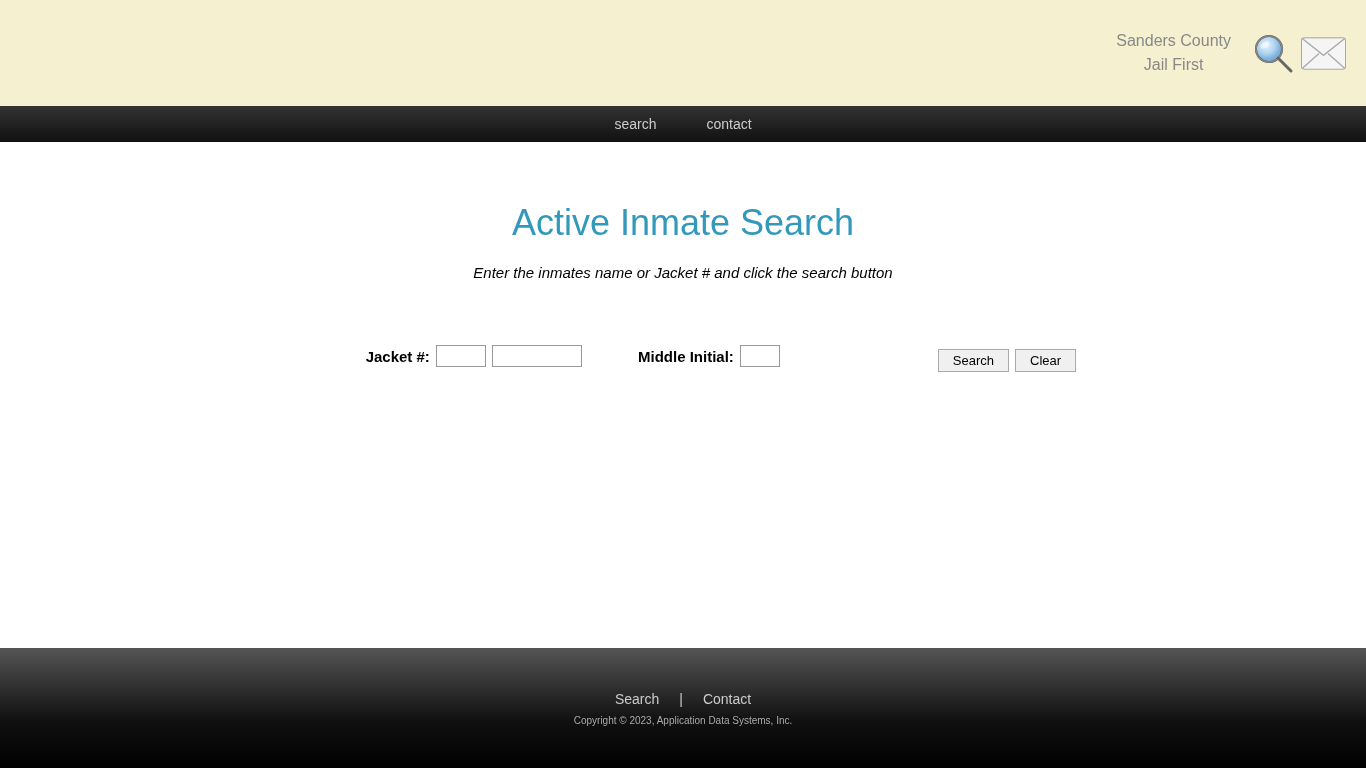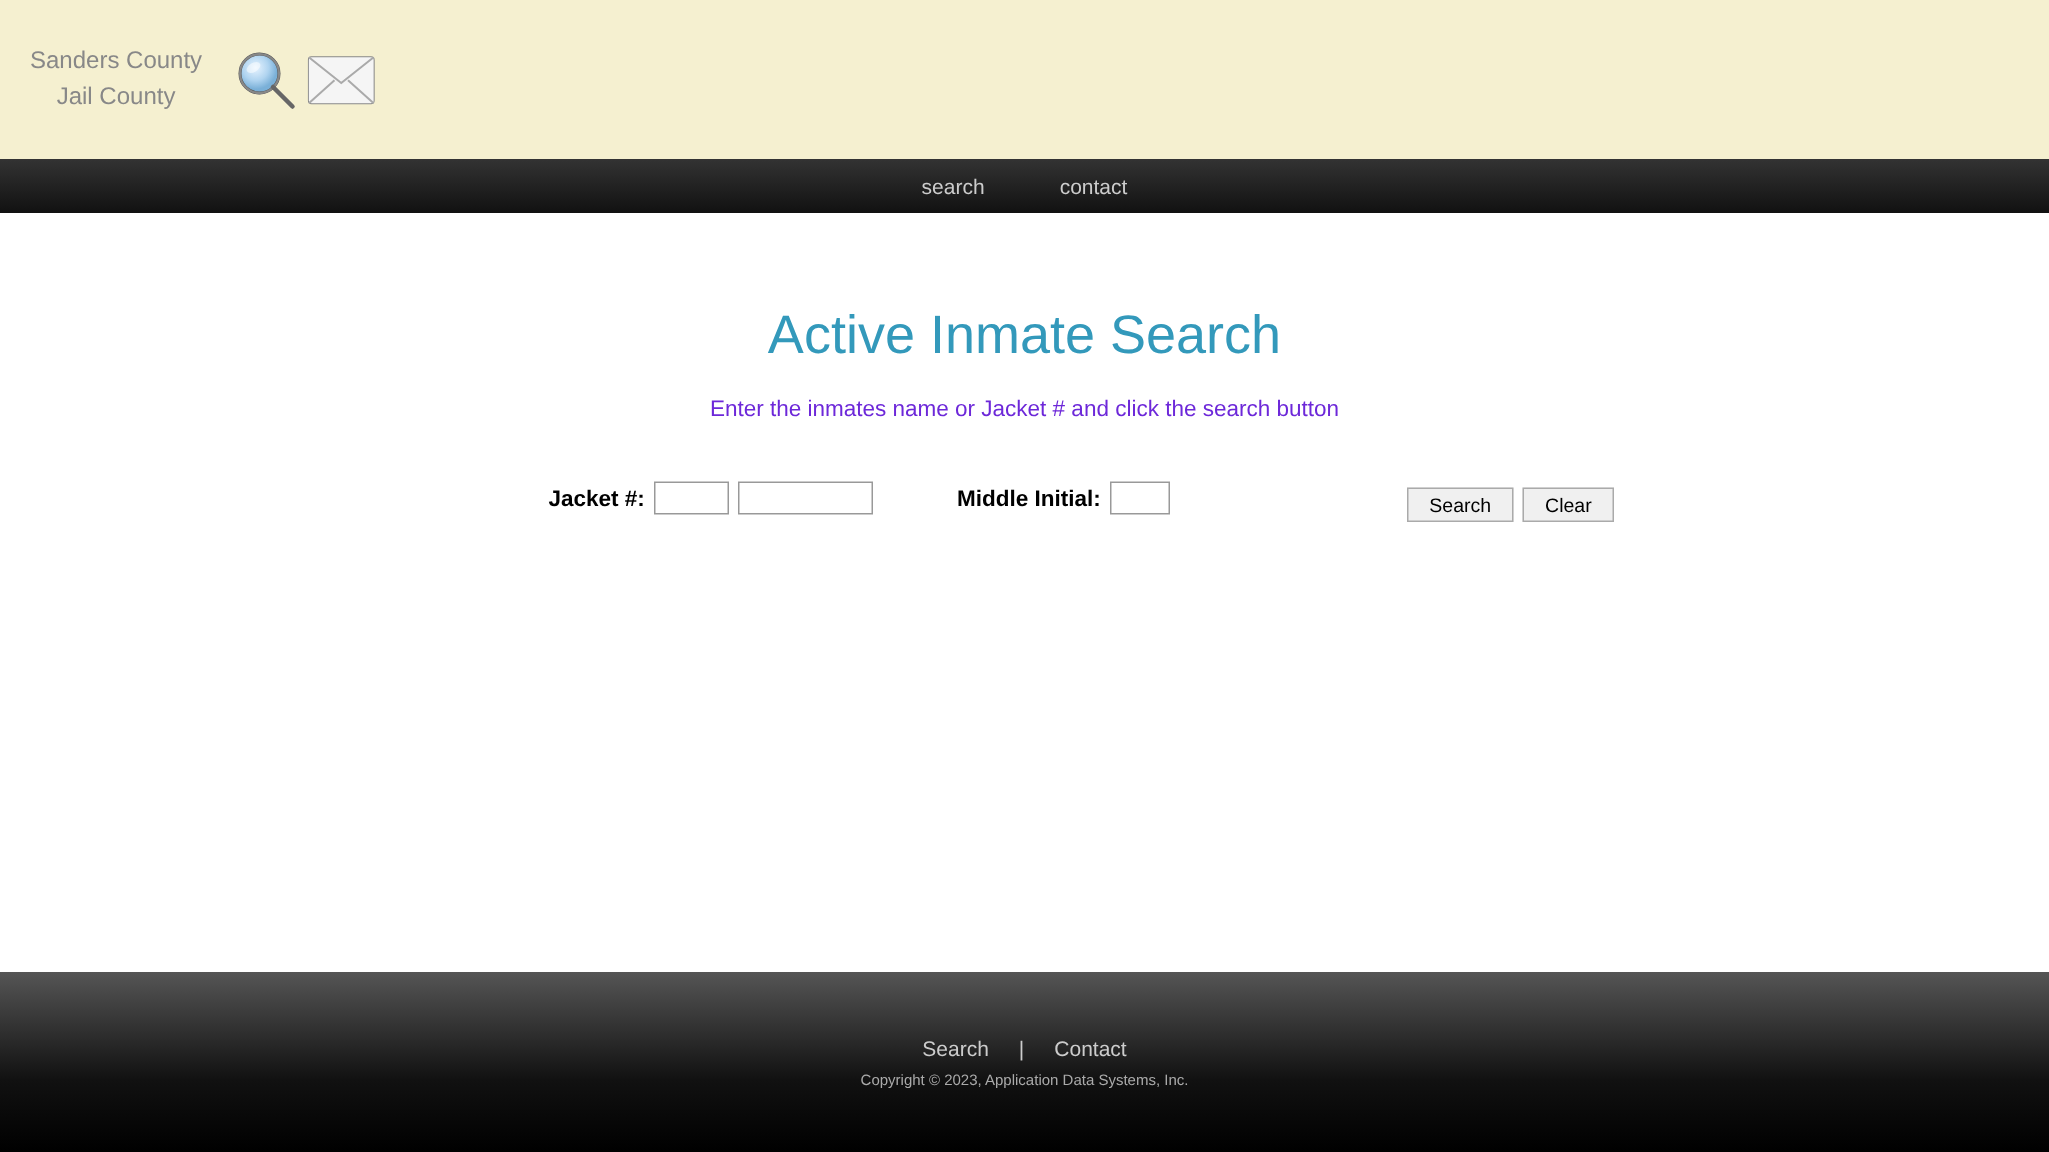--- a/index.html
+++ b/index.html
@@ -15,21 +15,21 @@
       flex-direction: column;
       background: #fff;
     }
 
     
     .header {
       background-color: #f5f0d0;
       padding: 29px 20px;
       display: flex;
       align-items: center;
-      justify-content: flex-start;
+      justify-content: flex-end;
       gap: 20px;
       min-height: 90px;
     }
 
     .header-title {
       text-align: center;
       color: #888;
       font-size: 16px;
       line-height: 1.5;
     }
@@ -95,23 +95,24 @@
     }
 
     .page-title {
       font-size: 36px;
       color: #3399bb;
       margin-bottom: 20px;
       font-weight: normal;
     }
 
     .subtitle {
-      color: #6d28d9;
+      color: #000000;
       font-size: 15px;
-      margin-bottom: 40px;
+      margin-bottom: 64px;
+      font-style: italic;
     }
 
     
     .search-form {
       display: flex;
       flex-direction: row;
       align-items: flex-start;
       gap: 12px;
     }
 
@@ -209,21 +210,21 @@
       font-size: 10px;
       color: #aaa;
     }
   </style>
 </head>
 <body>
 
 <div class="header">
   <div class="header-title">
     <div>Sanders County</div>
-    <div>Jail County</div>
+    <div>Jail First</div>
   </div>
   <div class="header-icons">
 
     <span class="magnifier-icon">
       <svg viewBox="0 0 45 45" xmlns="http://www.w3.org/2000/svg">
         <defs>
           <radialGradient id="glassGrad" cx="40%" cy="35%" r="55%">
             <stop offset="0%" stop-color="#e8f4ff"></stop>
             <stop offset="60%" stop-color="#b0d4f0"></stop>
             <stop offset="100%" stop-color="#7ab0d8"></stop>

